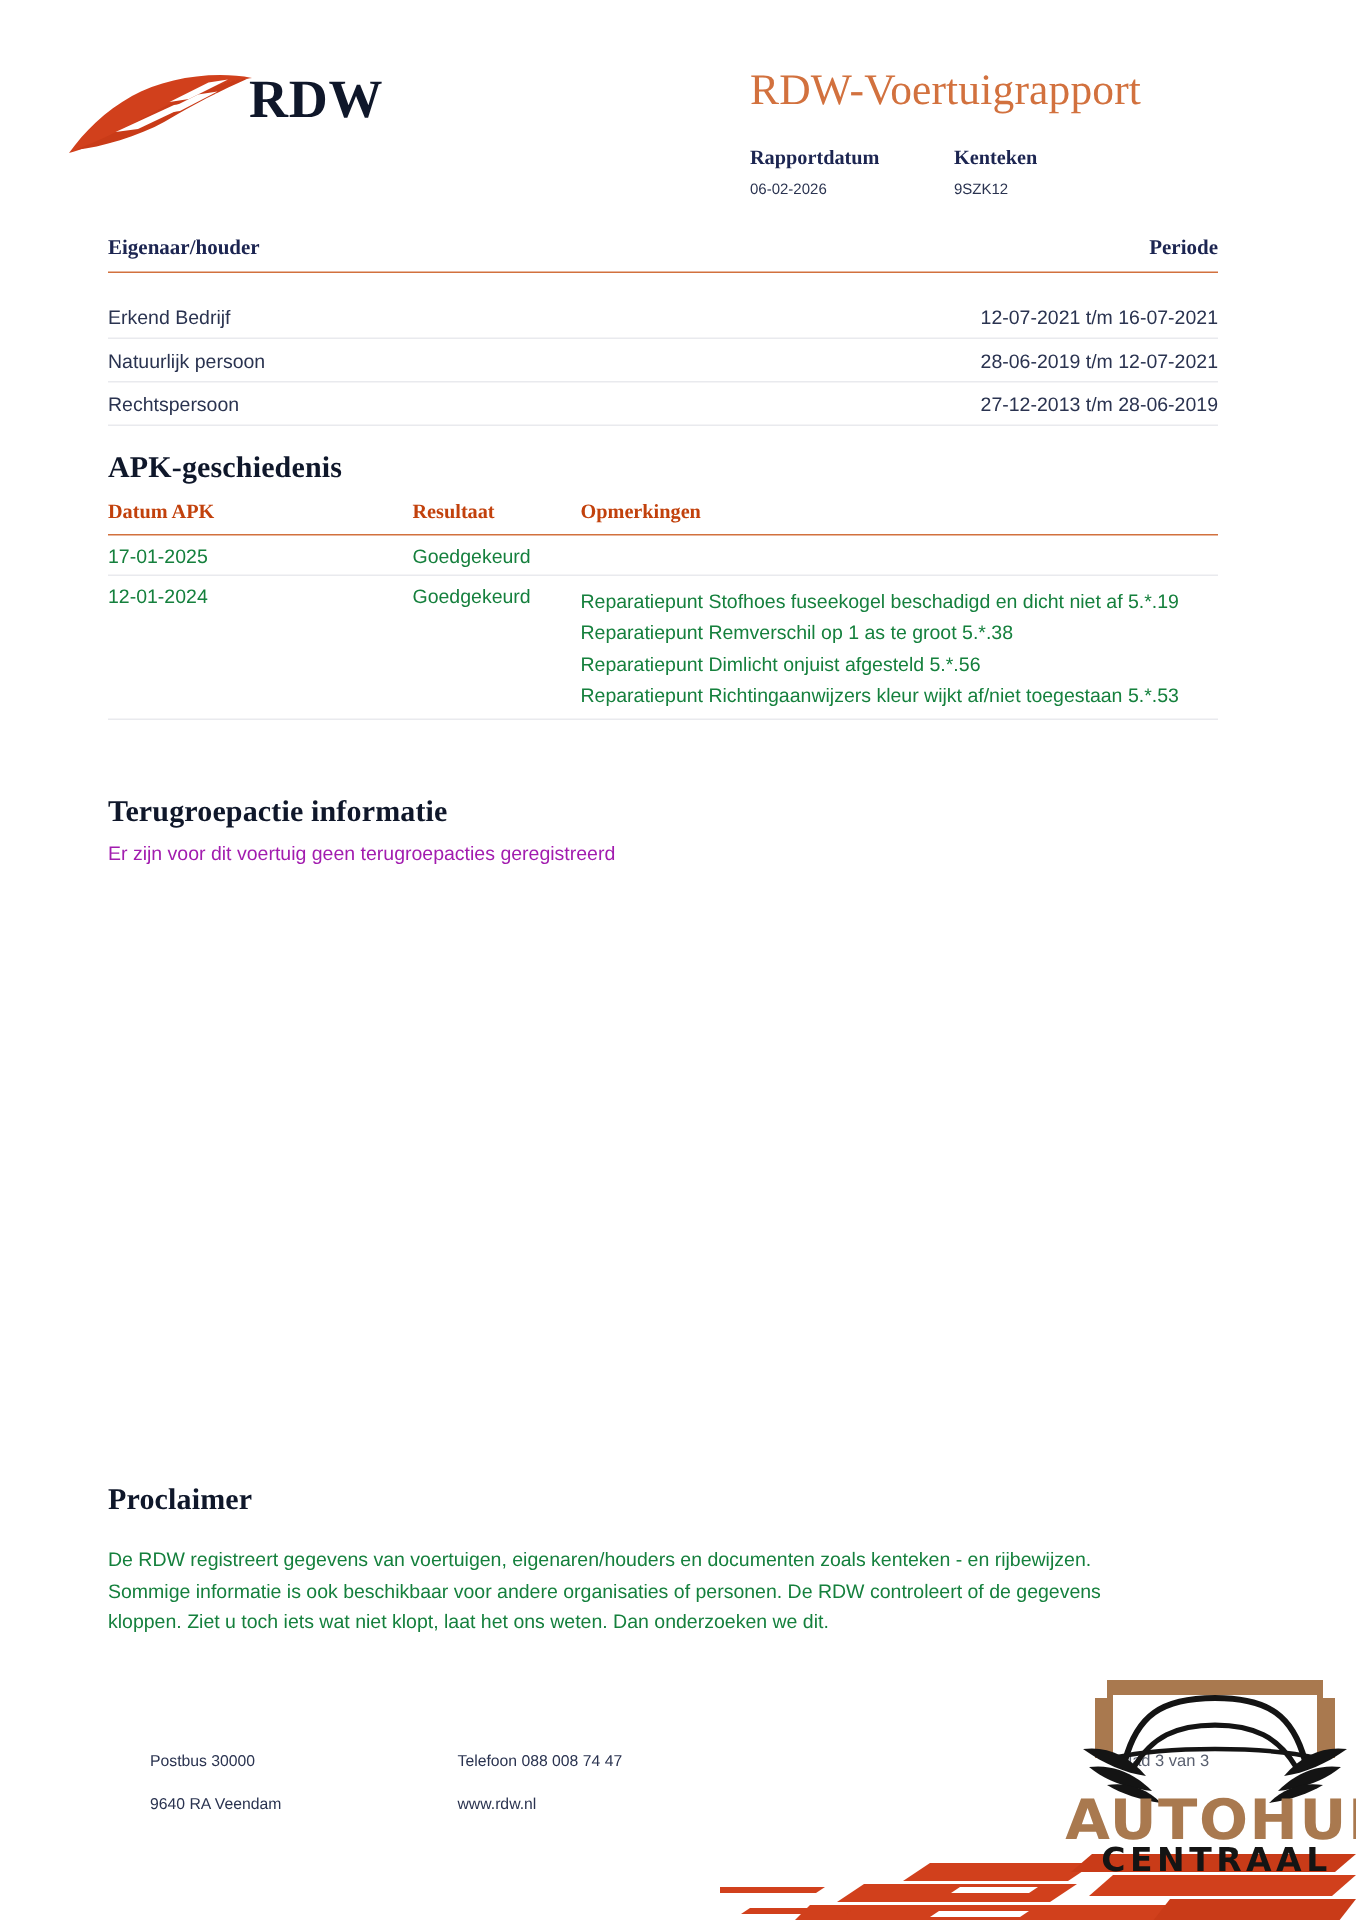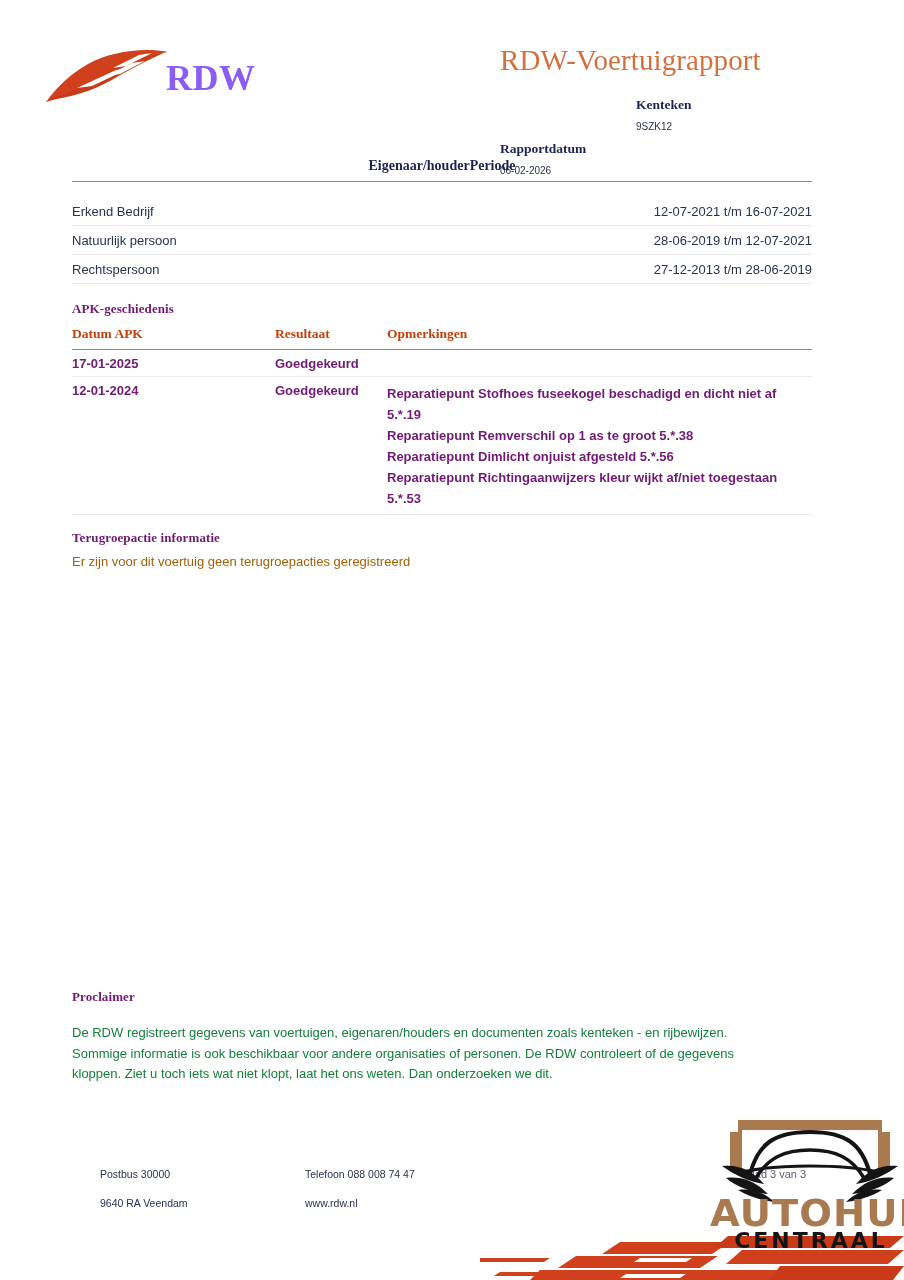--- a/index.html
+++ b/index.html
@@ -42,25 +42,25 @@
   .logo-feather {
     position: absolute;
     left: 0;
     top: 14px;
     width: 125px;
     height: 62px;
   }
   .logo-text {
     position: absolute;
     left: 122px;
-    top: 30px;
+    top: 18px;
     font-family: "Liberation Serif", serif;
     font-size: 36px;
     font-weight: 700;
-    color: #8b5cf6;
+    color: #0f172a;
     letter-spacing: 0.5px;
     line-height: 1;
   }
 
   .doc-title {
     position: absolute;
     left: 500px;
     top: 44px;
     font-family: "Liberation Serif", serif;
     font-size: 29px;
@@ -73,55 +73,55 @@
   .meta {
     position: absolute;
     left: 500px;
     top: 96px;
     width: 360px;
   }
   .meta-col {
     display: inline-block;
     vertical-align: top;
   }
-  .meta-col.first { width: 136px; margin-top: 44px; }
+  .meta-col.first { width: 136px; }
   .meta-label {
     font-family: "Liberation Serif", serif;
     font-weight: 700;
     font-size: 13.5px;
     color: #1c2551;
     line-height: 1.3;
   }
   .meta-value {
     font-family: "Liberation Sans", sans-serif;
     font-size: 10px;
     color: #2a3350;
     margin-top: 6px;
     line-height: 1.3;
   }
 
   
   .section-title {
     font-family: "Liberation Serif", serif;
     font-weight: 700;
-    font-size: 13px;
-    color: #701a75;
+    font-size: 20px;
+    color: #0f172a;
     letter-spacing: 0.1px;
   }
 
   
   .owner-block {
     position: absolute;
     left: 72px;
     top: 158px;
     width: 740px;
   }
   .owner-head {
     display: flex;
-    justify-content: center;
+    justify-content: space-between;
     align-items: baseline;
     font-family: "Liberation Serif", serif;
     font-weight: 700;
     font-size: 14px;
     color: #1c2551;
     padding-bottom: 7px;
     border-bottom: 1.6px solid #d2713e;
   }
   .owner-row {
     display: flex;
@@ -148,43 +148,42 @@
     font-family: "Liberation Serif", serif;
     font-weight: 700;
     font-size: 13.5px;
     color: #c2410c;
     padding-bottom: 7px;
     border-bottom: 1.6px solid #d2713e;
   }
   .apk-row {
     display: flex;
     font-size: 13px;
-    color: #701a75;
+    color: #15803d;
     padding: 6px 0 5px 0;
     border-bottom: 1px solid #e9eaee;
-    font-weight: bold;
   }
   .col-date    { width: 203px; flex: 0 0 203px; }
   .col-result  { width: 112px; flex: 0 0 112px; }
   .col-remarks { flex: 1 1 auto; }
   .remark-line {
     line-height: 1.62;
   }
 
   
   .recall-block {
     position: absolute;
     left: 72px;
     top: 530px;
     width: 740px;
   }
   .recall-block .section-title { margin-bottom: 7px; }
   .recall-text {
     font-size: 13px;
-    color: #a16207;
+    color: #a21caf;
     line-height: 1.4;
   }
 
   
   .proclaimer-block {
     position: absolute;
     left: 72px;
     top: 989px;
     width: 700px;
   }

